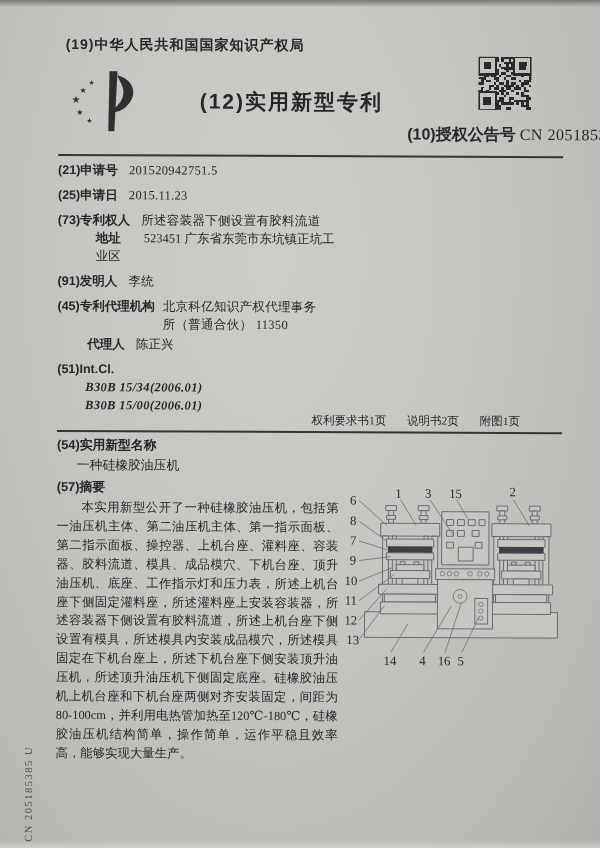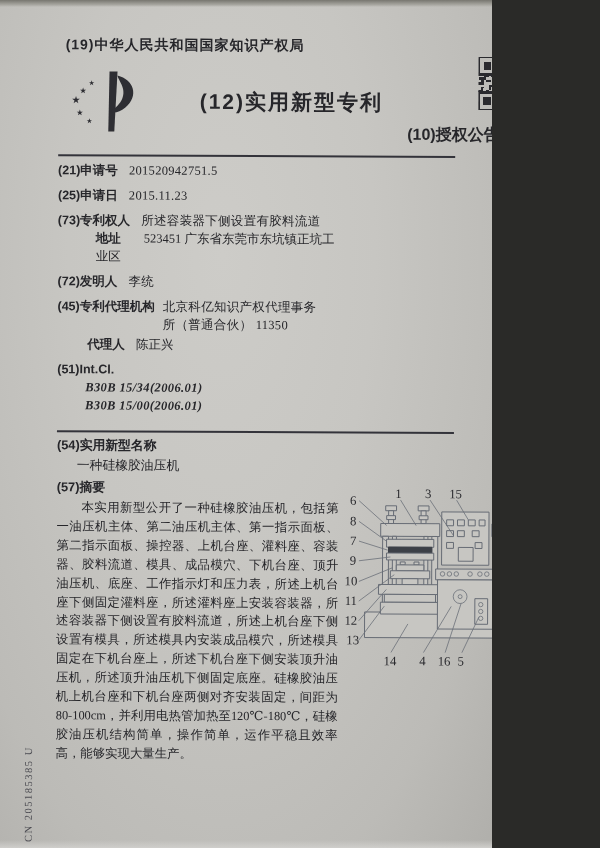--- a/index.html
+++ b/index.html
@@ -1,16 +1,16 @@
 <!DOCTYPE html>
 <html><head>
 <meta charset="utf-8">
 <style>
   html,body{margin:0;padding:0;background:#2a2a28;}
-  .photo{position:relative;width:492px;height:848px;overflow:hidden;
+  .photo{position:relative;width:600px;height:848px;overflow:hidden;
     background:radial-gradient(ellipse at 45% 30%, #cdccc8 0%, #c7c6c2 40%, #bcbbb7 78%, #b0afab 100%);
     font-family:"Liberation Serif","DejaVu Serif",serif;color:#26262a;}
   .top-edge{position:absolute;top:0;left:0;right:0;height:7px;
     background:linear-gradient(#77766f,#a9a8a2 70%,rgba(170,169,163,0));}
   .bottom-edge{position:absolute;bottom:0;left:0;right:0;height:8px;
     background:linear-gradient(rgba(210,209,205,0),#cfcecb);}
   .content{position:absolute;inset:0;transform:rotate(0.25deg);}
   .office-line{position:absolute;left:64px;top:37px;font-size:14px;font-weight:bold;
     font-family:"Liberation Sans","DejaVu Sans",sans-serif;letter-spacing:1px;}
   .logo{position:absolute;left:66px;top:70px;width:84px;height:64px;}
@@ -240,37 +240,42 @@
         <span class="val">2015.11.23</span>
       </div>
       <div class="entry">
         <span class="lbl">(73)专利权人</span>
         <span class="val">所述容装器下侧设置有胶料流道</span>
         <div class="subline">
           <span class="lbl2">地址</span><span>523451 广东省东莞市东坑镇正坑工业区</span>
         </div>
       </div>
       <div class="entry">
-        <span class="lbl">(72)发明人</span>
+        <span class="lbl">(91)发明人</span>
         <span class="val">李统</span>
       </div>
       <div class="entry">
         <span class="lbl">(45)专利代理机构</span><span class="val agency-val">北京科亿知识产权代理事务所（普通合伙） 11350</span>
         <div class="agent-line">
           <span class="lbl">代理人</span>
           <span>陈正兴</span>
         </div>
       </div>
       <div class="entry">
         <div class="lbl">(51)Int.Cl.</div>
         <div class="intcl-line">B30B 15/34(2006.01)</div>
         <div class="intcl-line">B30B 15/00(2006.01)</div>
       </div>
     </div>
 
+    <div class="pages-info">
+      <span>权利要求书1页</span>
+      <span>说明书2页</span>
+      <span>附图1页</span>
+    </div>
 
     <div class="rule rule2"></div>
 
     <div class="title-block">
       <div class="sec-lbl">(54)实用新型名称</div>
       <div class="invention-title">一种硅橡胶油压机</div>
       <div class="sec-lbl">(57)摘要</div>
       <div class="abstract-text">本实用新型公开了一种硅橡胶油压机，包括第一油压机主体、第二油压机主体、第一指示面板、第二指示面板、操控器、上机台座、灌料座、容装器、胶料流道、模具、成品模穴、下机台座、顶升油压机、底座、工作指示灯和压力表，所述上机台座下侧固定灌料座，所述灌料座上安装容装器，所述容装器下侧设置有胶料流道，所述上机台座下侧设置有模具，所述模具内安装成品模穴，所述模具固定在下机台座上，所述下机台座下侧安装顶升油压机，所述顶升油压机下侧固定底座。硅橡胶油压机上机台座和下机台座两侧对齐安装固定，间距为80-100cm，并利用电热管加热至120℃-180℃，硅橡胶油压机结构简单，操作简单，运作平稳且效率高，能够实现大量生产。</div>
     </div>
 

